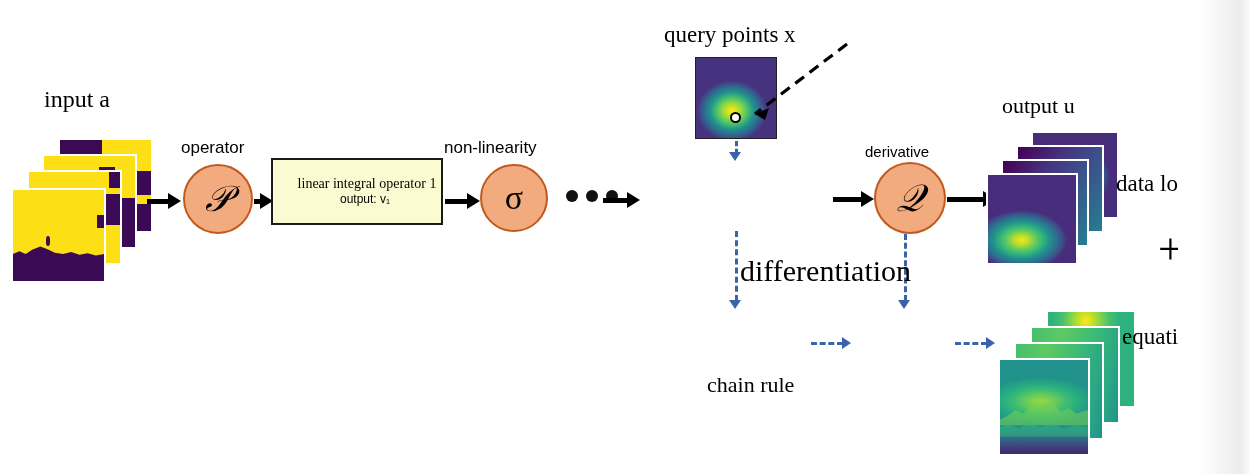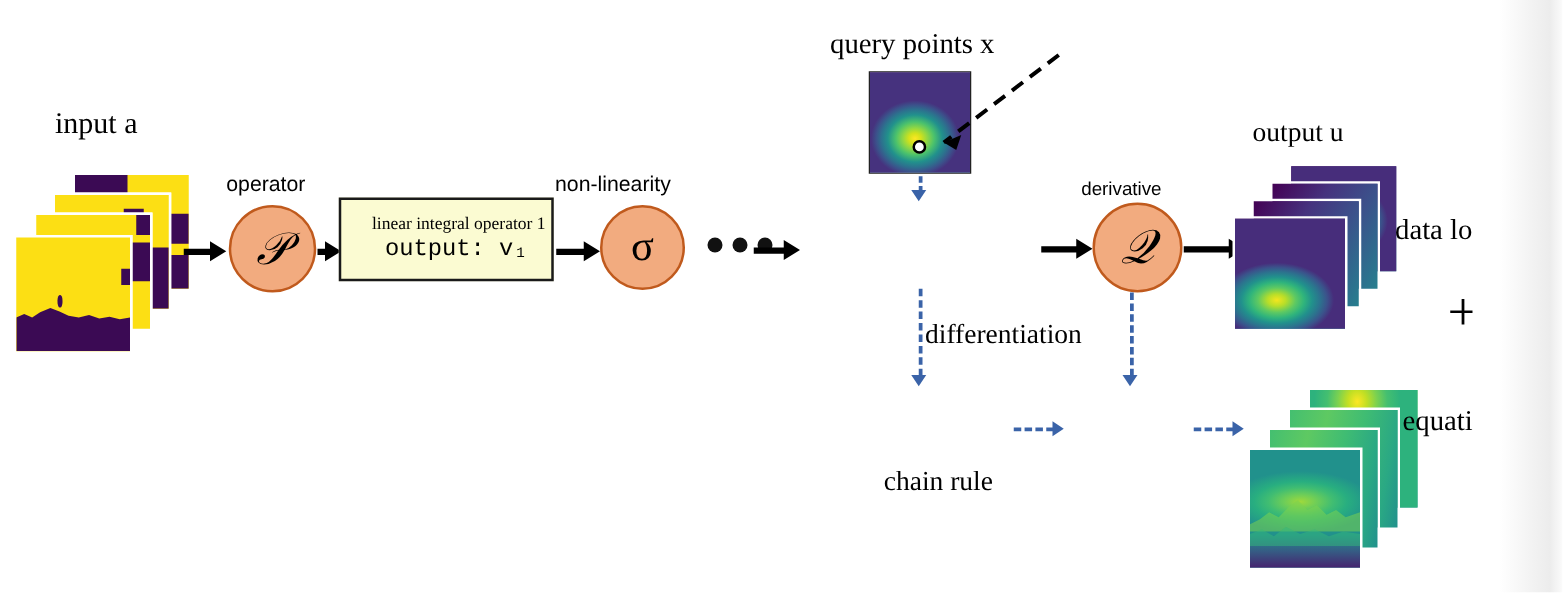--- a/index.html
+++ b/index.html
@@ -27,35 +27,35 @@
   .lbl-lifting{font-size:17px;left:181px;top:138px;font-family:"Liberation Sans",sans-serif;}
   .lbl-nonlin{font-size:17px;left:444px;top:138px;font-family:"Liberation Sans",sans-serif;}
   .lbl-query{font-size:23px;left:664px;top:22px;}
   .lbl-projection{font-size:15px;left:865px;top:143px;font-family:"Liberation Sans",sans-serif;}
   .lbl-output{font-size:22px;left:1002px;top:93px;}
   .lbl-dataloss{font-size:23px;left:1116px;top:171px;}
   .lbl-plus{font-size:44px;left:1158px;top:224px;font-weight:400;}
   .lbl-deriv{font-size:23px;left:984px;top:281px;}
   .lbl-eqloss1{font-size:23px;left:1122px;top:324px;}
   .lbl-eqloss2{font-size:20px;left:1200px;top:356px;}
-  .lbl-diff{font-size:22px;left:740px;top:254px;}
+  .lbl-diff{font-size:30px;left:740px;top:254px;}
   .lbl-chain{font-size:22px;left:707px;top:372px;}
 
   
   .op-box{
     position:absolute;
     background:#fbfbd2;
     border:2.5px solid #1a1a1a;
     box-sizing:border-box;
     display:flex;flex-direction:column;
     align-items:center;justify-content:center;
     color:#000;
   }
   .op-box .line1{font-size:14px;line-height:1.15;font-family:"Liberation Serif",serif;padding-left:20px;}
-  .op-box .line2{font-size:19px;line-height:1.2;font-family:Liberation Mono, monospace;margin-left:16px;}
+  .op-box .line2{font-size:12px;line-height:1.2;font-family:Liberation Sans, sans-serif;margin-left:16px;}
   #box-op1{left:271px;top:158px;width:172px;height:67px;}
   #box-opL{left:639px;top:160px;width:192px;height:70px;}
 
   .d-box{
     position:absolute;
     background:#c9e3b4;
     border:2px solid #3a6ea8;
     box-sizing:border-box;
     display:flex;align-items:center;justify-content:center;
     font-size:23px;color:#000;

